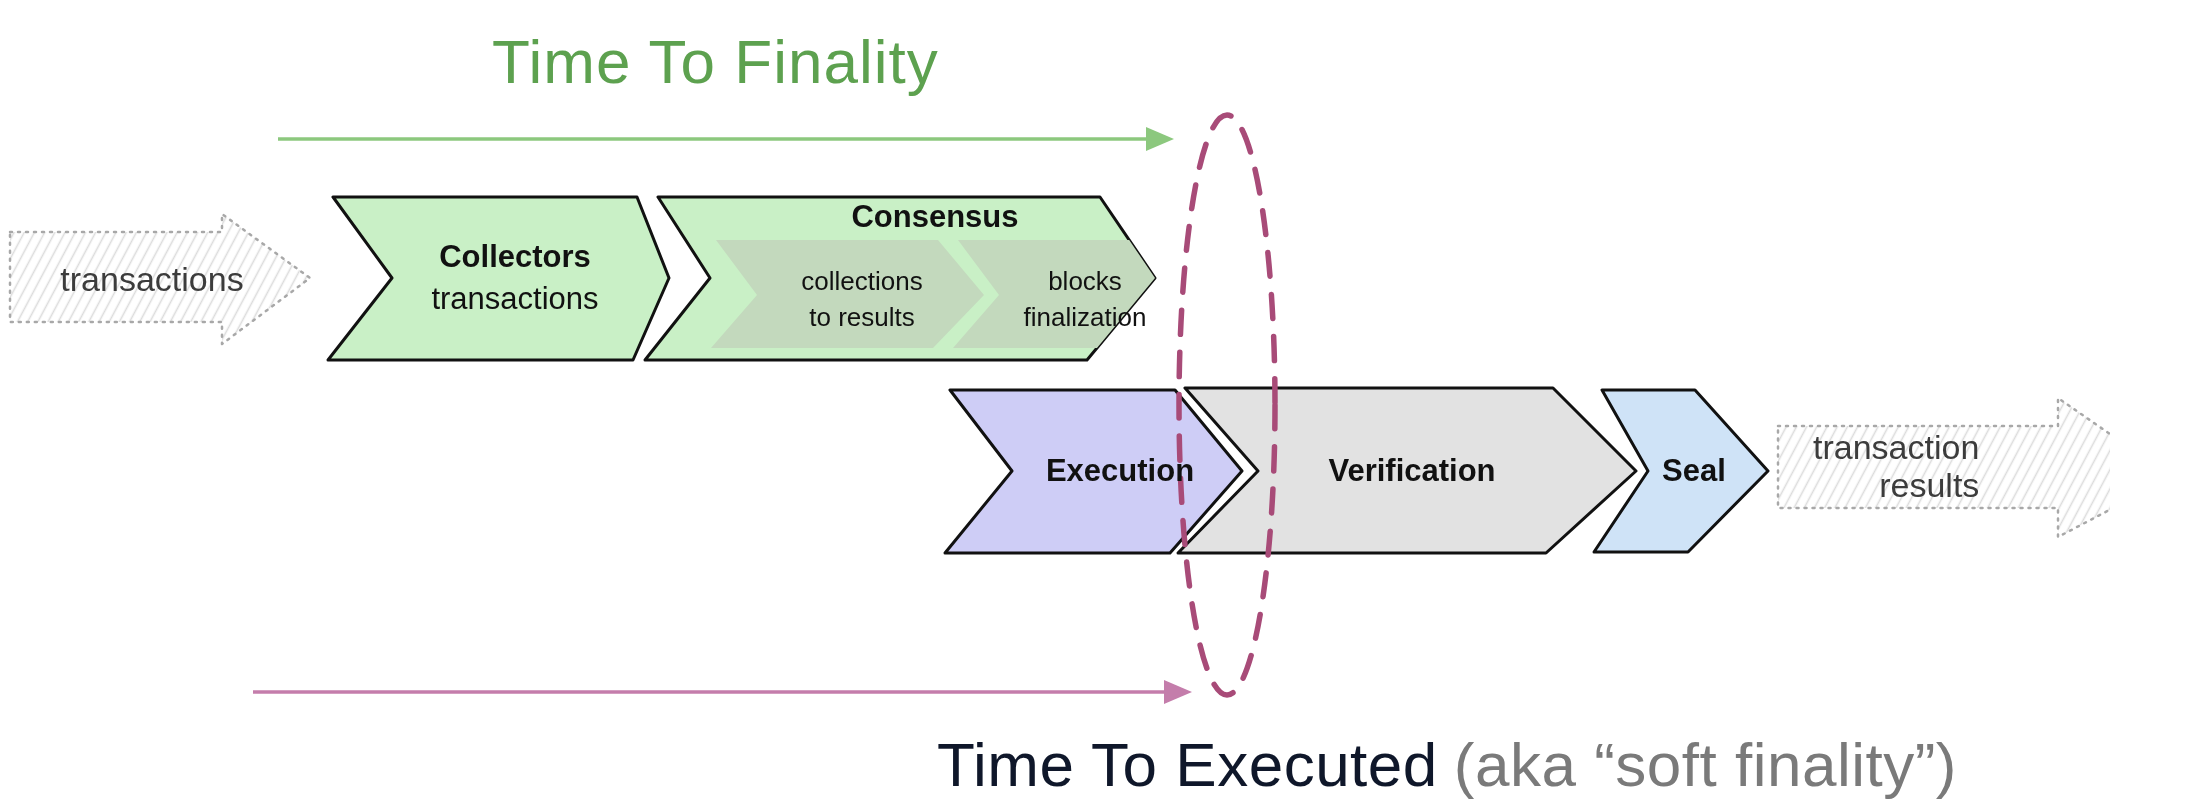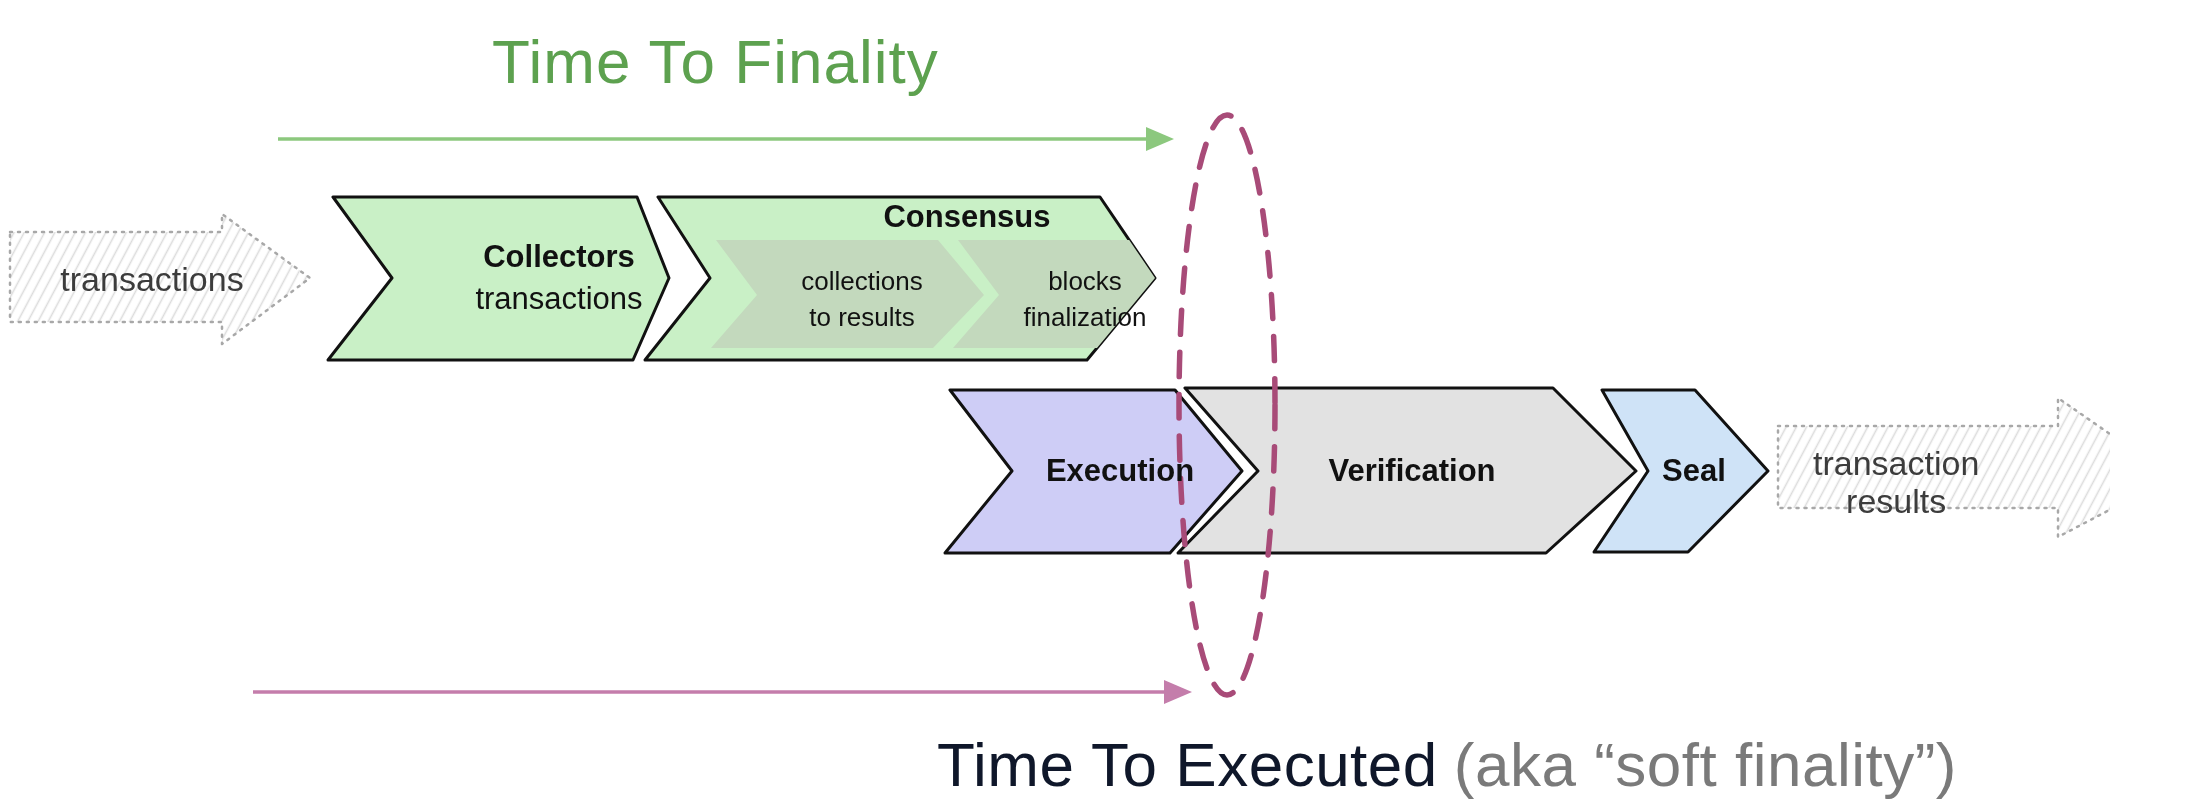--- a/index.html
+++ b/index.html
@@ -34,21 +34,21 @@
   }
   .caption .main { color: #0f172a; font-weight: 500; }
   .caption .suffix { color: #7a7a7a; margin-left: 16px; }
 
   .stage-label { font-size: 31px; line-height: 42px; }
   .stage-label .t { font-weight: bold; }
   .stage-title { font-size: 31px; font-weight: bold; }
   .substage-label { font-size: 26px; line-height: 36px; }
 
   .sketch-label { font-size: 34px; color: #3c3c3c; }
-  .sketch-label.out { text-align: center; line-height: 38px; transform: translate(0, -50%); margin-top: 16px; }
+  .sketch-label.out { text-align: right; line-height: 38px; transform: translate(0, -50%); }
 </style>
 </head>
 <body>
 
 <div id="stage">
 
   <svg id="pipeline-svg" width="2194" height="806" viewBox="0 0 2194 806">
     <defs>
       <pattern id="hatch" patternUnits="userSpaceOnUse" width="9" height="9" patternTransform="rotate(-62)">
         <line x1="0" y1="4.5" x2="9" y2="4.5" stroke="#dcdcdc" stroke-width="1.6"></line>
@@ -83,26 +83,26 @@
     <ellipse cx="1227" cy="405" rx="48" ry="290" fill="none" stroke-width="5.5" stroke-dasharray="24 18" stroke-linecap="round" stroke="#a84b78"></ellipse>
 
     <line x1="253" y1="692" x2="1164" y2="692" stroke-width="3.5" stroke="#c47dab"></line>
     <polygon points="1164,680 1192,692 1164,704" fill="#c47dab"></polygon>
   </svg>
 
   <div class="title-finality">Time To Finality</div>
 
   <div class="overlay sketch-label" style="left:152px; top:279px;">transactions</div>
 
-  <div class="overlay stage-label" style="left:515px; top:278px;margin-left:44px;">
+  <div class="overlay stage-label" style="left:515px; top:278px;">
     <div class="t">Collectors</div>
     <div>transactions</div>
   </div>
 
-  <div class="overlay stage-title" style="left:935px; top:217px;margin-left:32px;">Consensus</div>
+  <div class="overlay stage-title" style="left:935px; top:217px;">Consensus</div>
 
   <div class="overlay substage-label" style="left:862px; top:299px;">
     <div>collections</div>
     <div>to results</div>
   </div>
   <div class="overlay substage-label" style="left:1085px; top:299px;">
     <div>blocks</div>
     <div>finalization</div>
   </div>
 

